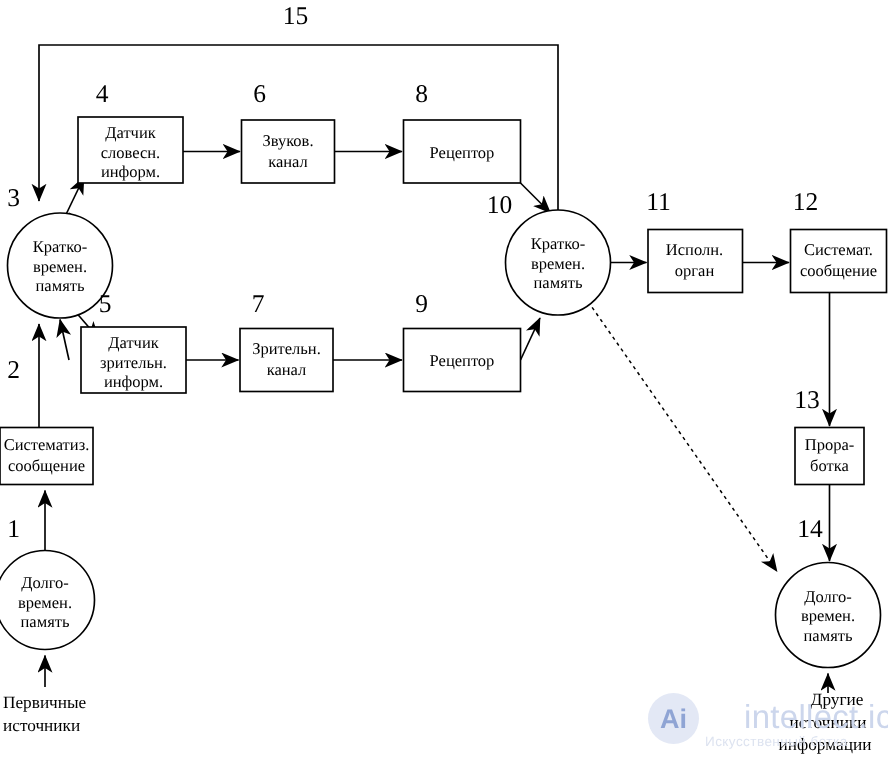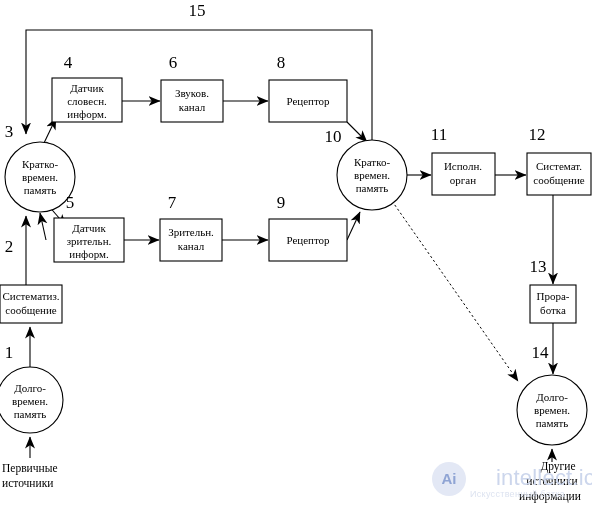--- a/index.html
+++ b/index.html
@@ -9,21 +9,21 @@
   .nodetext{font-family:"Liberation Serif","DejaVu Serif",serif;font-size:11px;fill:#000;text-anchor:middle;}
   .numlabel{font-family:"Liberation Serif","DejaVu Serif",serif;font-size:17px;fill:#000;text-anchor:middle;}
   .freetext{font-family:"Liberation Serif","DejaVu Serif",serif;font-size:11.5px;fill:#000;}
   .boxshape{fill:#ffffff;stroke:#000000;stroke-width:1.1;}
   .circleshape{fill:#ffffff;stroke:#000000;stroke-width:1.1;}
   .edge{stroke:#000000;stroke-width:1.1;fill:none;}
   .edge-dotted{stroke:#000000;stroke-width:1.0;fill:none;stroke-dasharray:2.2 2.6;}
   .wm{position:absolute;pointer-events:none;}
   #wm-logo{left:432px;top:462px;width:34px;height:34px;border-radius:50%;background:#e3e8f5;}
   #wm-logo span{position:absolute;left:0;top:0;width:34px;height:34px;line-height:34px;text-align:center;
-    font-family:"Liberation Sans","DejaVu Sans",sans-serif;font-size:15px;color:#8fa4d4;font-weight:bold;}
+    font-family:"Liberation Sans","DejaVu Sans",sans-serif;font-size:18px;color:#8fa4d4;font-weight:bold;}
   #wm-word{left:470px;top:465px;font-family:"Liberation Sans","DejaVu Sans",sans-serif;
     font-size:22px;color:#ccd6ec;letter-spacing:.2px;margin-left:26px;}
   #wm-sub{left:470px;top:489px;font-family:"Liberation Sans","DejaVu Sans",sans-serif;
     font-size:9px;color:#dde3f0;letter-spacing:.3px;}
 </style>
 </head>
 <body>
 
 <div id="stage">
 

